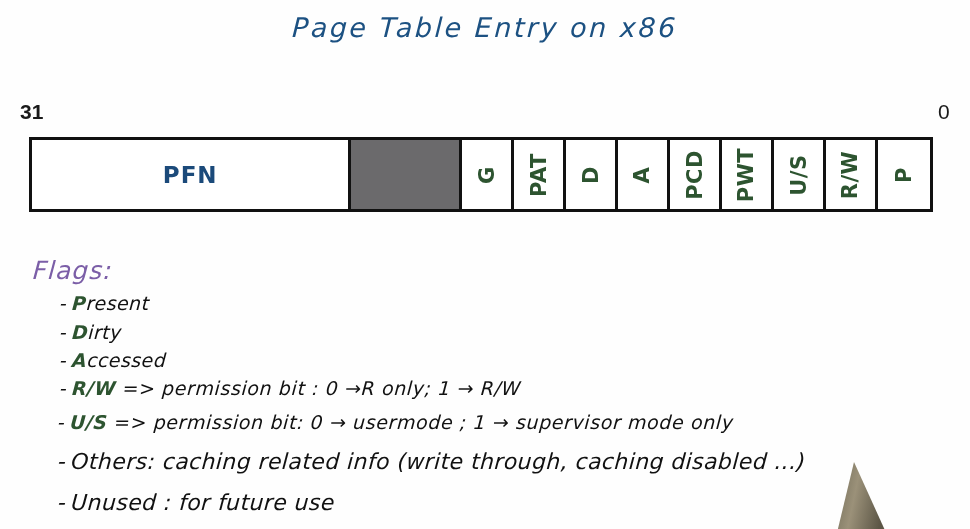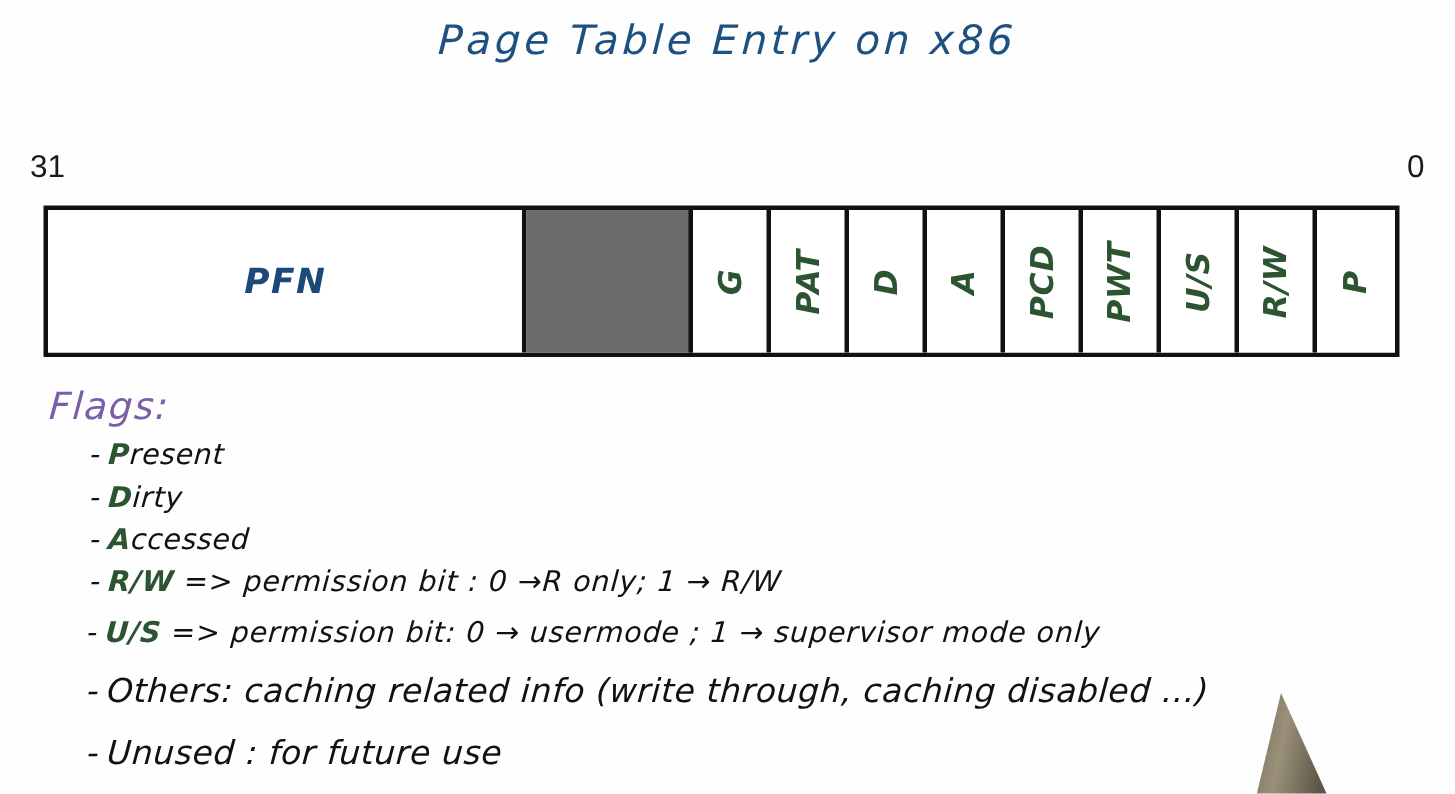--- a/index.html
+++ b/index.html
@@ -34,35 +34,34 @@
 
   
   .bit-index {
     position: absolute;
     color: #1a1a1a;
     font-family: "Liberation Sans", sans-serif;
     font-size: 21px;
     font-weight: 400;
     line-height: 1;
   }
-  #bit-index-31 { left: 20px; top: 101px; }
+  #bit-index-31 { left: 20px; top: 101px; font-weight: bold; }
   #bit-index-0  { left: 938px; top: 101px; }
 
   
   #bitfield {
     position: absolute;
     left: 29px;
     top: 137px;
     width: 904px;
-    height: 101px;
+    height: 75px;
     box-sizing: border-box;
     border: 3px solid #111111;
     display: flex;
     background: #ffffff;
-    font-style: italic;
   }
   .cell {
     box-sizing: border-box;
     position: relative;
     background: #ffffff;
     border-right: 3px solid #111111;
     display: flex;
     align-items: center;
     justify-content: center;
     overflow: hidden;

